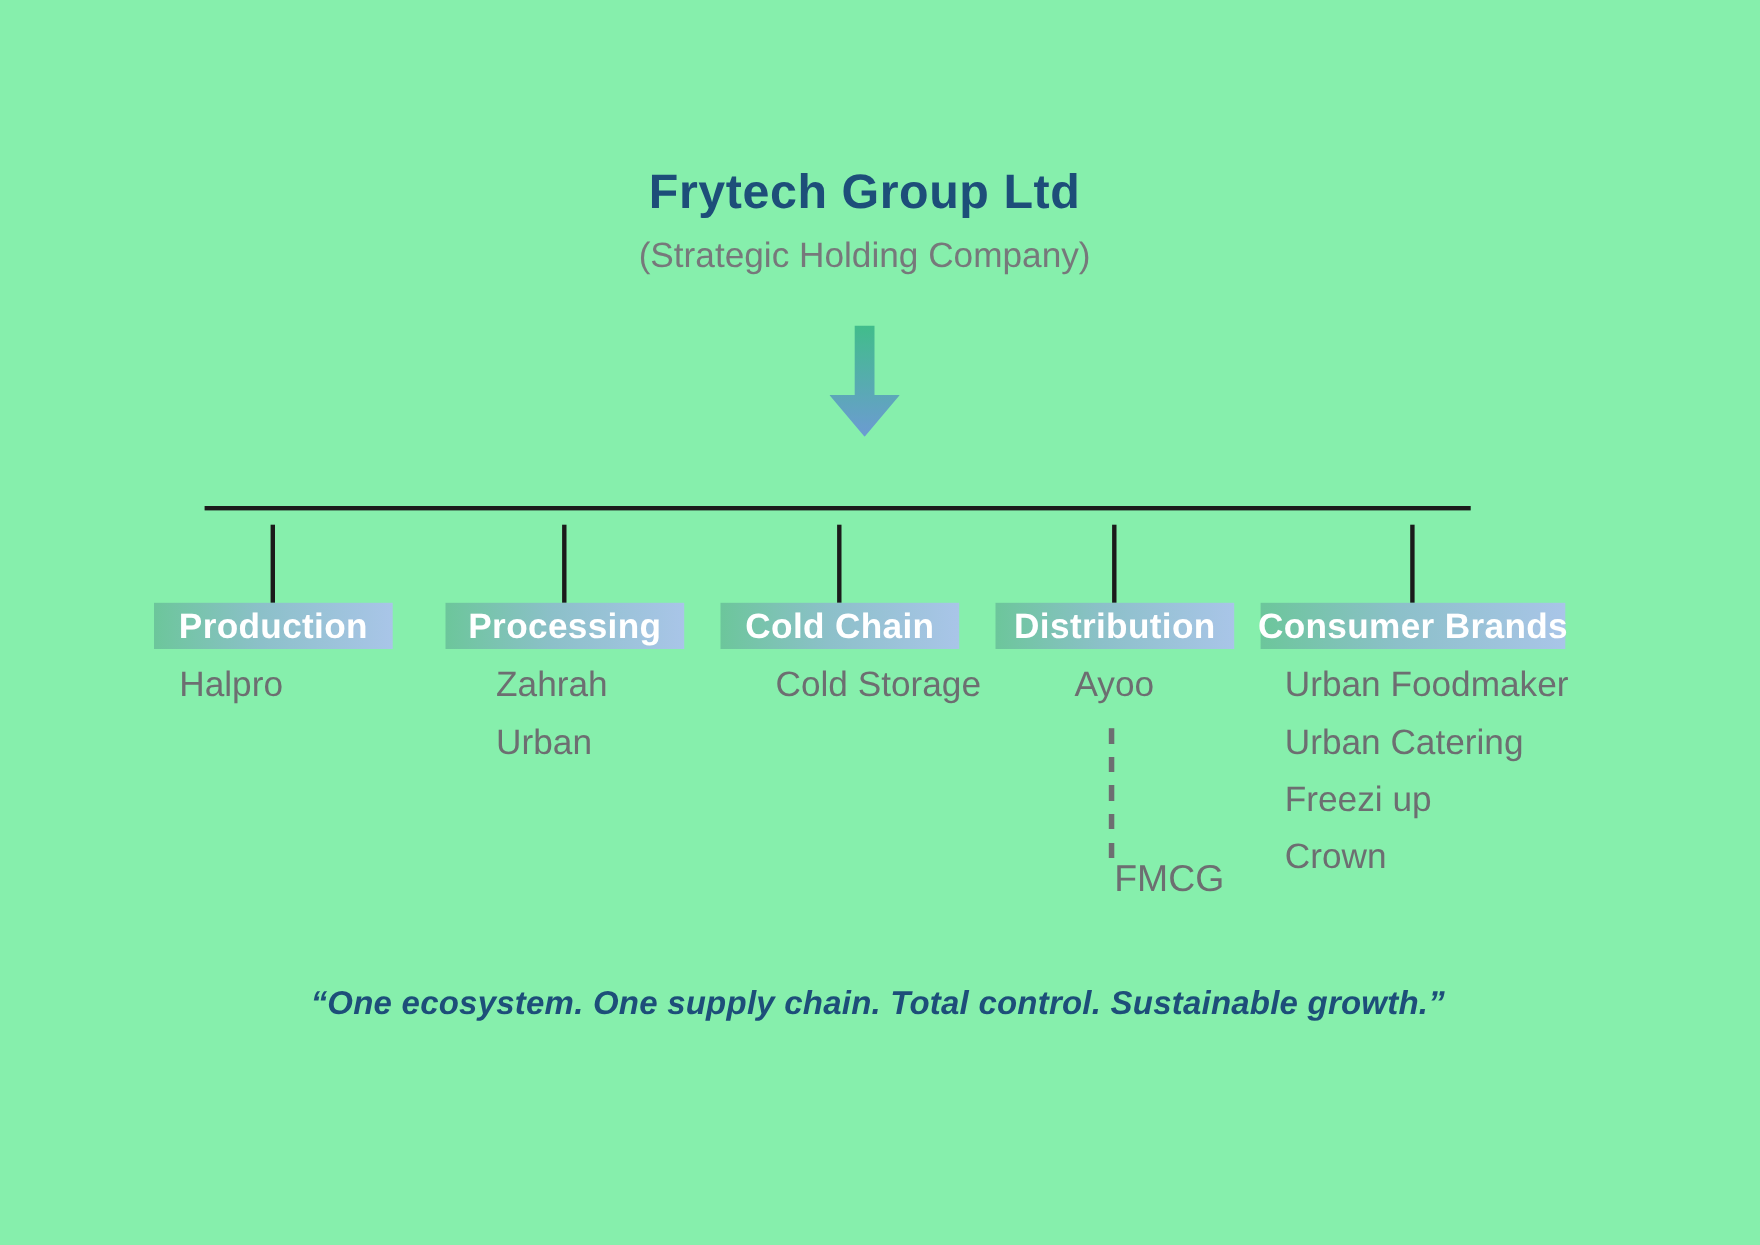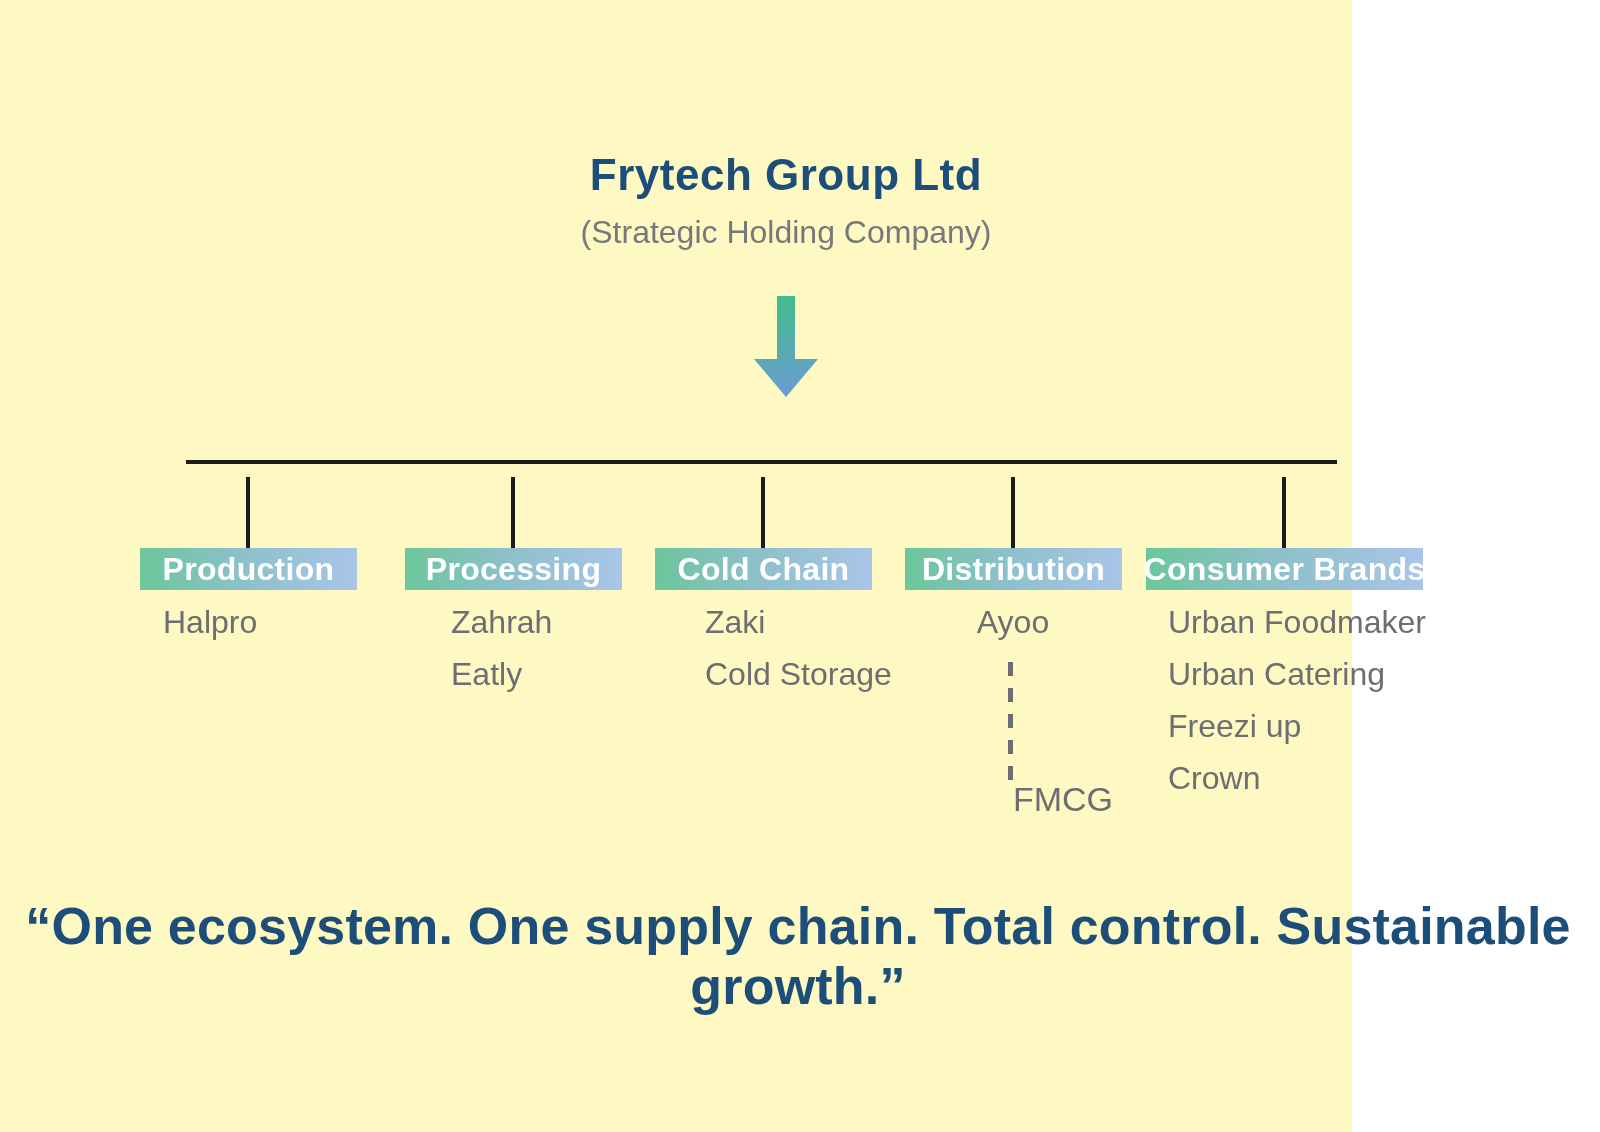--- a/index.html
+++ b/index.html
@@ -1,21 +1,21 @@
 <!DOCTYPE html>
 <html><head>
 <meta charset="utf-8">
 <style>
   * { margin: 0; padding: 0; box-sizing: border-box; }
   html, body { background: #ffffff; }
   body {
     font-family: "Liberation Sans", "DejaVu Sans", sans-serif;
     width: 1600px; height: 1132px; overflow: hidden;
   }
-  .canvas { position: relative; width: 1352px; height: 1132px; background: #fef9c3; }
+  .canvas { position: relative; width: 1600px; height: 1132px; background: #86efac; }
 
   .company-name {
     position: absolute; top: 150px; left: 0; width: 1572px;
     text-align: center; font-size: 44px; font-weight: 700;
     color: #1d4e79; letter-spacing: 0.5px;
   }
   .company-subtitle {
     position: absolute; top: 214px; left: 0; width: 1572px;
     text-align: center; font-size: 32px; font-weight: 400;
     color: #77787b;
@@ -62,21 +62,21 @@
     background: repeating-linear-gradient(to bottom,
       #6d6e71 0px, #6d6e71 14px, transparent 14px, transparent 26px);
   }
   .fmcg-label {
     position: absolute; left: 913px; top: 780px; width: 200px; text-align: right;
     font-size: 34px; color: #6d6e71; font-weight: 400;
   }
 
   .quote {
     position: absolute; top: 896px; left: 0; width: 1596px;
-    text-align: center; font-size: 52px; font-weight: 700;
+    text-align: center; font-size: 30px; font-style: italic; font-weight: 700;
     color: #1d4e79; letter-spacing: 0.2px;
   }
 </style>
 </head>
 <body>
 
 <div class="canvas">
 
   <div class="company-name">Frytech Group Ltd</div>
   <div class="company-subtitle">(Strategic Holding Company)</div>
@@ -103,25 +103,24 @@
   <div class="pill p3">Cold Chain</div>
   <div class="pill p5">Consumer Brands</div>
   <div class="pill p4">Distribution</div>
 
   <div class="sub-list c1">
     <div>Halpro</div>
   </div>
 
   <div class="sub-list c2">
     <div>Zahrah</div>
-    <div>Eatly</div>
+    <div>Urban</div>
   </div>
 
   <div class="sub-list c3">
-    <div>Zaki</div>
     <div>Cold Storage</div>
   </div>
 
   <div class="sub-list c4">
     <div>Ayoo</div>
   </div>
 
   <div class="dashed-connector"></div>
   <div class="fmcg-label">FMCG</div>
 

